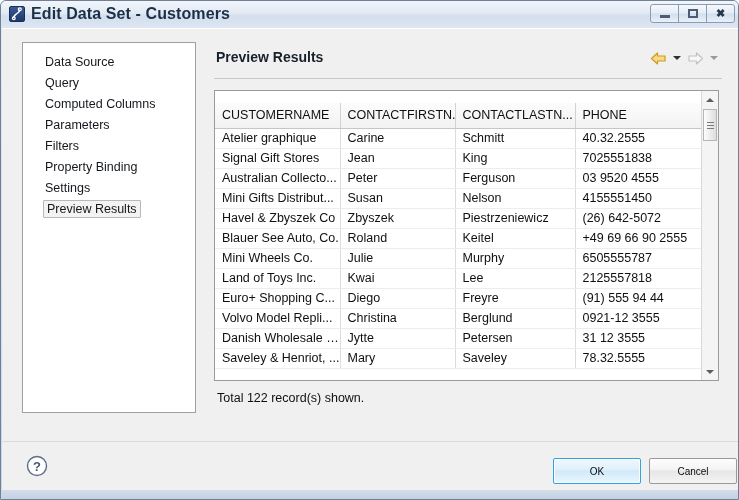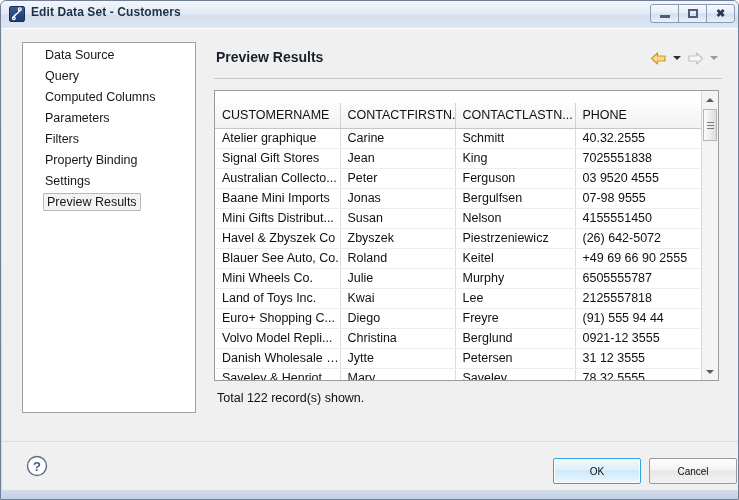--- a/index.html
+++ b/index.html
@@ -43,21 +43,21 @@
     width: 16px; height: 16px;
     background: linear-gradient(to bottom, #3a5a94, #1d3a6b);
     border: 1px solid #16305c;
     border-radius: 2px;
     box-sizing: border-box;
   }
   .title-icon svg { display: block; }
   .title-text {
     position: absolute;
     left: 30px; top: 4px;
-    font-size: 12px;
+    font-size: 16px;
     font-weight: bold;
     color: #1b3048;
     letter-spacing: 0.1px;
     white-space: nowrap;
   }
 
   .winbtns {
     position: absolute;
     right: 5px; top: 3px;
     display: flex;
@@ -120,21 +120,21 @@
     box-sizing: border-box;
   }
   .side-item {
     height: 21px;
     line-height: 21px;
     padding-left: 22px;
     font-size: 12.5px;
     color: #14181d;
     white-space: nowrap;
   }
-  .side-list { padding-top: 2px; }
+  .side-list { padding-top: 9px; }
   .side-item.selected {
     position: relative;
   }
   .side-item.selected .sel-box {
     position: absolute;
     left: 20px; top: 1px;
     height: 18px;
     box-sizing: border-box;
     padding: 0 3px;
     line-height: 17px;
@@ -459,26 +459,20 @@
                 <td class="col3">King</td>
                 <td class="col4">7025551838</td>
               </tr>
               <tr>
                 <td class="col1">Australian Collecto...</td>
                 <td class="col2">Peter</td>
                 <td class="col3">Ferguson</td>
                 <td class="col4">03 9520 4555</td>
               </tr>
               <tr>
-                <td class="col1">Baane Mini Imports</td>
-                <td class="col2">Jonas</td>
-                <td class="col3">Bergulfsen</td>
-                <td class="col4">07-98 9555</td>
-              </tr>
-              <tr>
                 <td class="col1">Mini Gifts Distribut...</td>
                 <td class="col2">Susan</td>
                 <td class="col3">Nelson</td>
                 <td class="col4">4155551450</td>
               </tr>
               <tr>
                 <td class="col1">Havel &amp; Zbyszek Co</td>
                 <td class="col2">Zbyszek</td>
                 <td class="col3">Piestrzeniewicz</td>
                 <td class="col4">(26) 642-5072</td>

